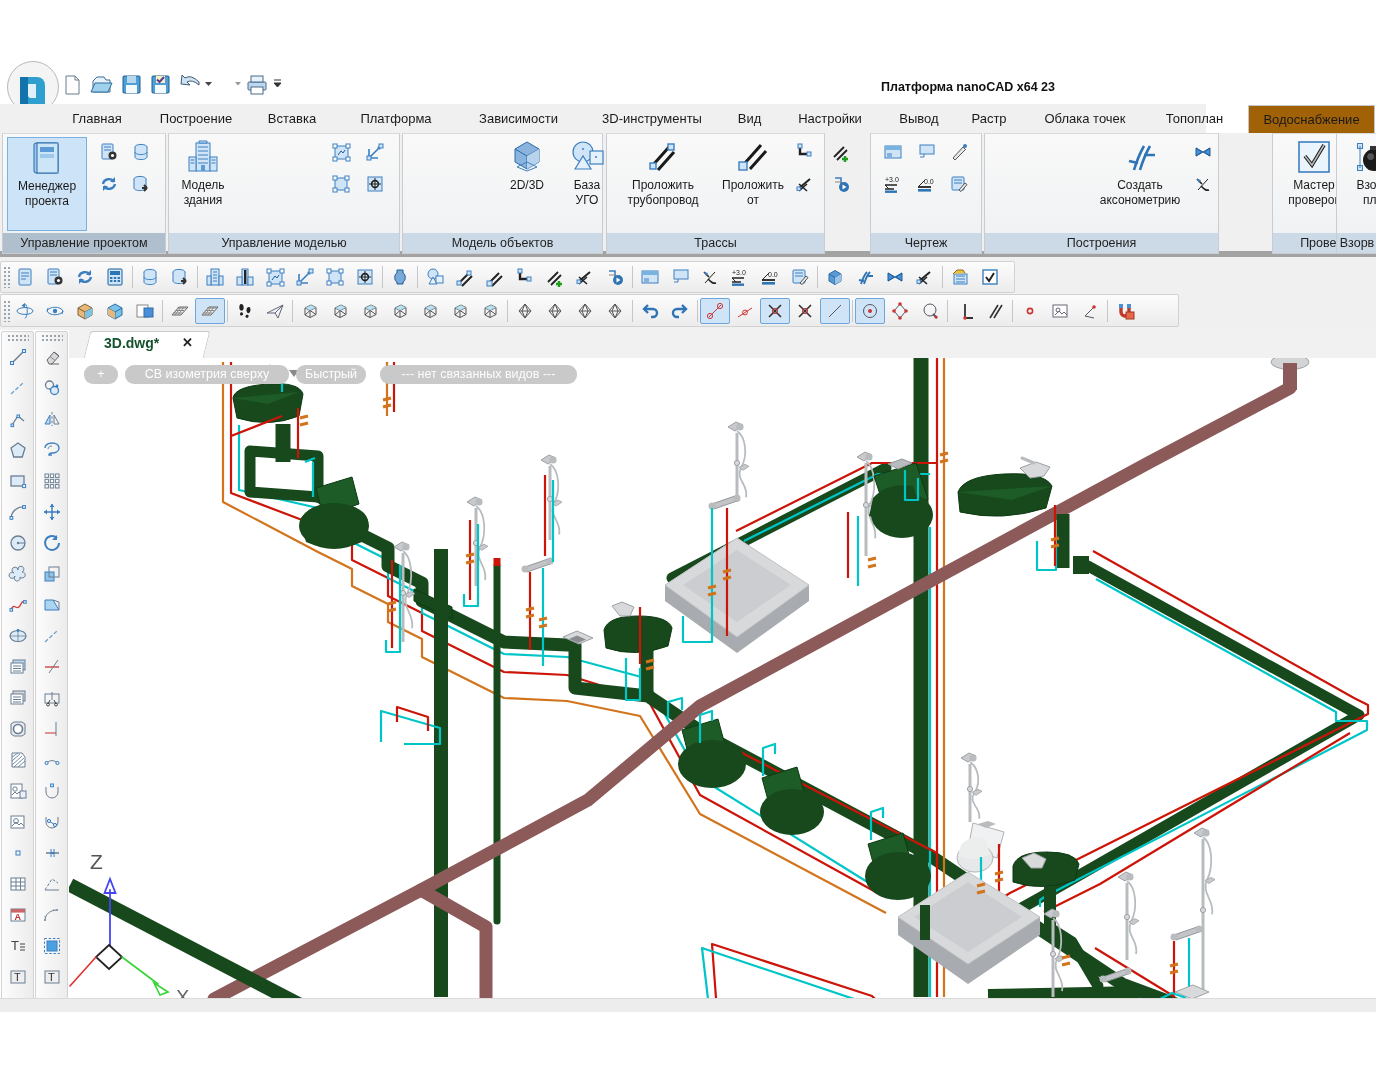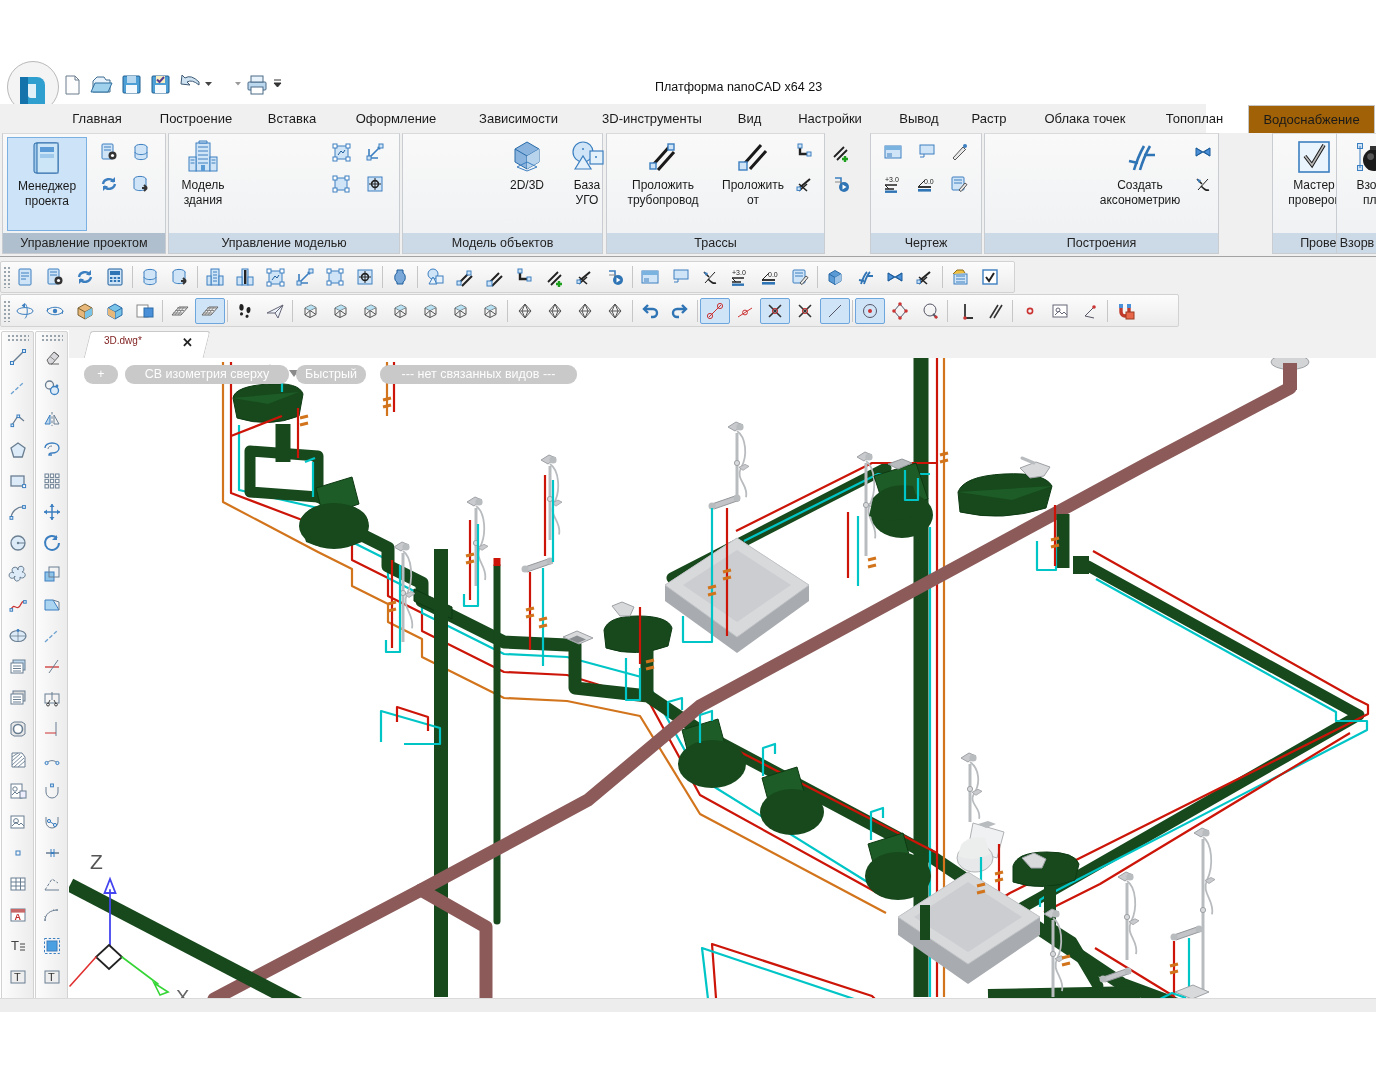--- a/index.html
+++ b/index.html
@@ -1,21 +1,21 @@
 <!DOCTYPE html>
 <html><head><meta charset="utf-8">
 <style>
 *{margin:0;padding:0;box-sizing:border-box}
 html,body{width:1376px;height:1074px;background:#fff;font-family:"Liberation Sans",sans-serif;overflow:hidden;position:relative}
 .abs{position:absolute}
-#apptitle{left:655px;top:80px;width:400px;text-align:left;font-size:12.5px;font-weight:normal;color:#111}
+#apptitle{left:655px;top:80px;width:400px;text-align:right;font-size:12.5px;font-weight:bold;color:#111}
 #tabs{left:0;top:104px;width:1206px;height:29px;background:#f0f0f0}
 .rtab{position:absolute;top:1px;height:28px;line-height:27px;font-size:13px;color:#1a1a1a;text-align:center}
 .rtab.act{background:#a16207;border:1px solid #c6c6c6;border-bottom:none}
-#ribbon{left:0;top:133px;width:1376px;height:124px;background:#f0f0f0;border-bottom:1px solid #a3a3a3}
+#ribbon{left:0;top:133px;width:1376px;height:124px;background:#f0f0f0;border-bottom:6px solid #a3a3a3}
 .panel{position:absolute;top:0;height:121px;background:linear-gradient(#f9f9f9,#eef0f2);border:1px solid #c9cdd1;border-top:1px solid #d8dadc}
 .pcap{position:absolute;left:0;bottom:0;width:100%;height:20px;background:#ccd9e6;font-size:12.5px;color:#222;text-align:center;line-height:20px;white-space:nowrap;overflow:hidden}
 .pcap.hl{background:#b0bfce}
 .bigbtn{position:absolute;top:3px;height:94px;text-align:center;font-size:12px;color:#1a1a1a;line-height:15px}
 .bigbtn svg{display:block;margin:2px auto 3px auto}
 .bigbtn.sel{background:#cde3f7;border:1px solid #7ab0e2}
 .smico{position:absolute}
 .tbrow{background:linear-gradient(#fcfcfc,#ececec);border:1px solid #d2d2d2;border-radius:2px;display:flex;align-items:center}
 #tb1{left:0;top:261px;width:1015px;height:32px}
 #tb2{left:0;top:294px;width:1179px;height:33px}
@@ -23,21 +23,21 @@
 .ic{width:30px;height:26px;display:flex;align-items:center;justify-content:center;flex:none}
 .ic.hl{background:#cfe4f7;border:1px solid #6da6dc;border-radius:2px}
 .sep{width:1px;height:22px;background:#c6c6c6;margin:0 2px;flex:none}
 .vtb{position:absolute;background:linear-gradient(90deg,#fcfcfc,#ececec);border:1px solid #d2d2d2;border-radius:2px;display:flex;flex-direction:column;align-items:center}
 #vt1{left:1px;top:331px;width:33px;height:676px}
 #vt2{left:35px;top:331px;width:33px;height:676px}
 .vgrip{height:7px;width:22px;margin-top:2px;background-image:radial-gradient(circle,#9aa4ac 1px,transparent 1.3px);background-size:4px 4px}
 .vic{height:31px;width:27px;display:flex;align-items:center;justify-content:center;flex:none}
 #dtabs{left:69px;top:330px;width:1307px;height:28px;background:#f1f1f1}
 #dtab{position:absolute;left:18px;top:1px;width:120px;height:27px;background:#fff;border:1px solid #c9c9c9;border-bottom:none;border-radius:3px 3px 0 0;transform:skewX(-14deg)}
-#dtabtxt{position:absolute;left:35px;top:5px;font-size:10px;font-weight:normal;color:#7f1d1d}
+#dtabtxt{position:absolute;left:35px;top:5px;font-size:14px;font-weight:bold;color:#14532d}
 #dtabx{position:absolute;left:113px;top:5px;font-size:13px;font-weight:bold;color:#222}
 #canvas{left:69px;top:358px;width:1307px;height:640px;background:#fff;overflow:hidden}
 #model{position:absolute;left:0;top:0}
 .pill{position:absolute;top:7px;height:19px;border-radius:9px;background:#c9c9c9;color:#fdfdfd;font-size:12.5px;line-height:19px;text-align:center;z-index:5}
 #strip{left:0;top:998px;width:1376px;height:14px;background:#ededee;border-top:1px solid #dadada}
 </style></head>
 <body>
 <svg class="abs" style="left:6px;top:60px" width="54" height="54">
 <circle cx="27" cy="27" r="25.5" fill="#f4f4f4" stroke="#b9b9b9"></circle>
 <path d="M14,17 h17 a8,8 0 0 1 8,8 v21 h-17 a8,8 0 0 1 -8,-8 z" fill="#2f9fd0"></path>
@@ -72,21 +72,21 @@
       <rect x="6" y="4" width="12" height="6" fill="#e8f2fa" stroke="#4a6a86"></rect>
       <rect x="6" y="15" width="12" height="7" fill="#fff" stroke="#4a6a86"></rect>
     </g>
 <path d="M214,8 h7 M214,11 l7,0 -3.5,4 z" stroke="#333" fill="#333"></path>
 </svg>
 <div class="abs" id="apptitle">Платформа nanoCAD x64 23</div>
 <div class="abs" id="tabs">
     <div class="rtab" style="left:61px;width:72px">Главная</div>
     <div class="rtab" style="left:149px;width:94px">Построение</div>
     <div class="rtab" style="left:256px;width:72px">Вставка</div>
-    <div class="rtab" style="left:349px;width:94px">Оформление</div>
+    <div class="rtab" style="left:349px;width:94px">Платформа</div>
     <div class="rtab" style="left:468px;width:101px">Зависимости</div>
     <div class="rtab" style="left:591px;width:122px">3D-инструменты</div>
     <div class="rtab" style="left:728px;width:43px">Вид</div>
     <div class="rtab" style="left:787px;width:86px">Настройки</div>
     <div class="rtab" style="left:890px;width:58px">Вывод</div>
     <div class="rtab" style="left:960px;width:58px">Растр</div>
     <div class="rtab" style="left:1031px;width:108px">Облака точек</div>
     <div class="rtab" style="left:1155px;width:79px">Топоплан</div>
     <div class="rtab act" style="left:1248px;width:127px">Водоснабжение</div>
   </div>

